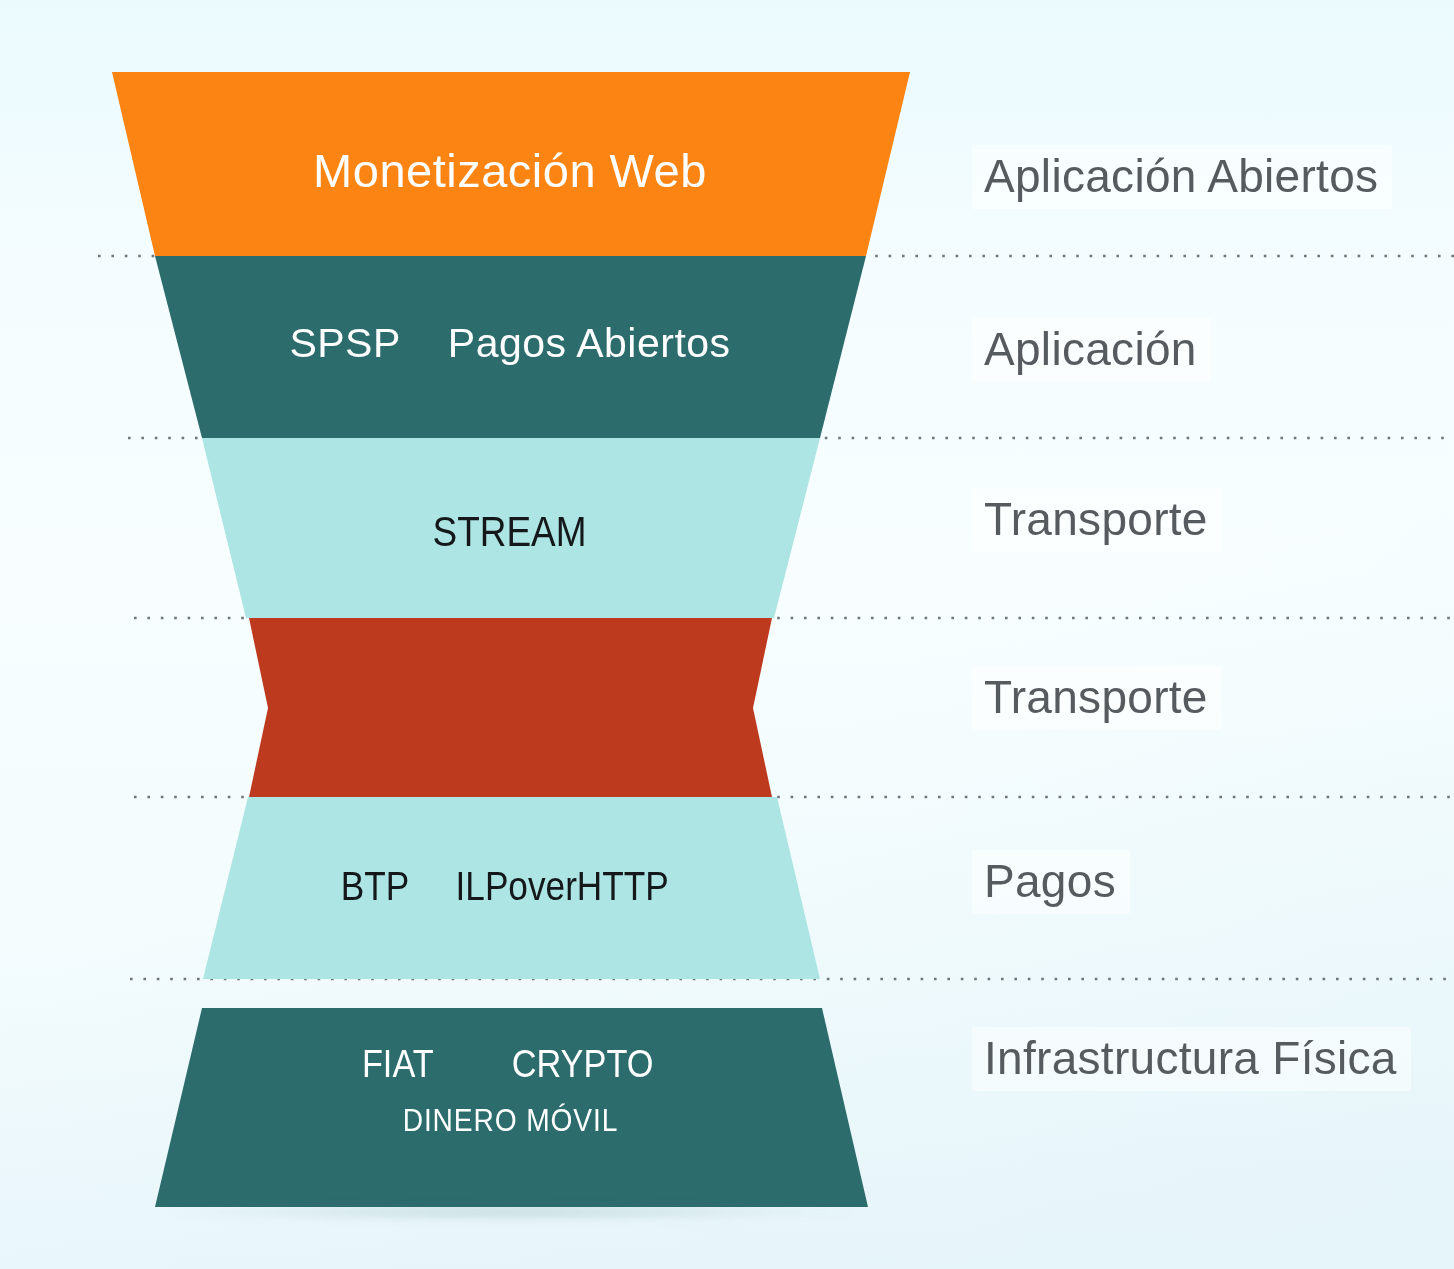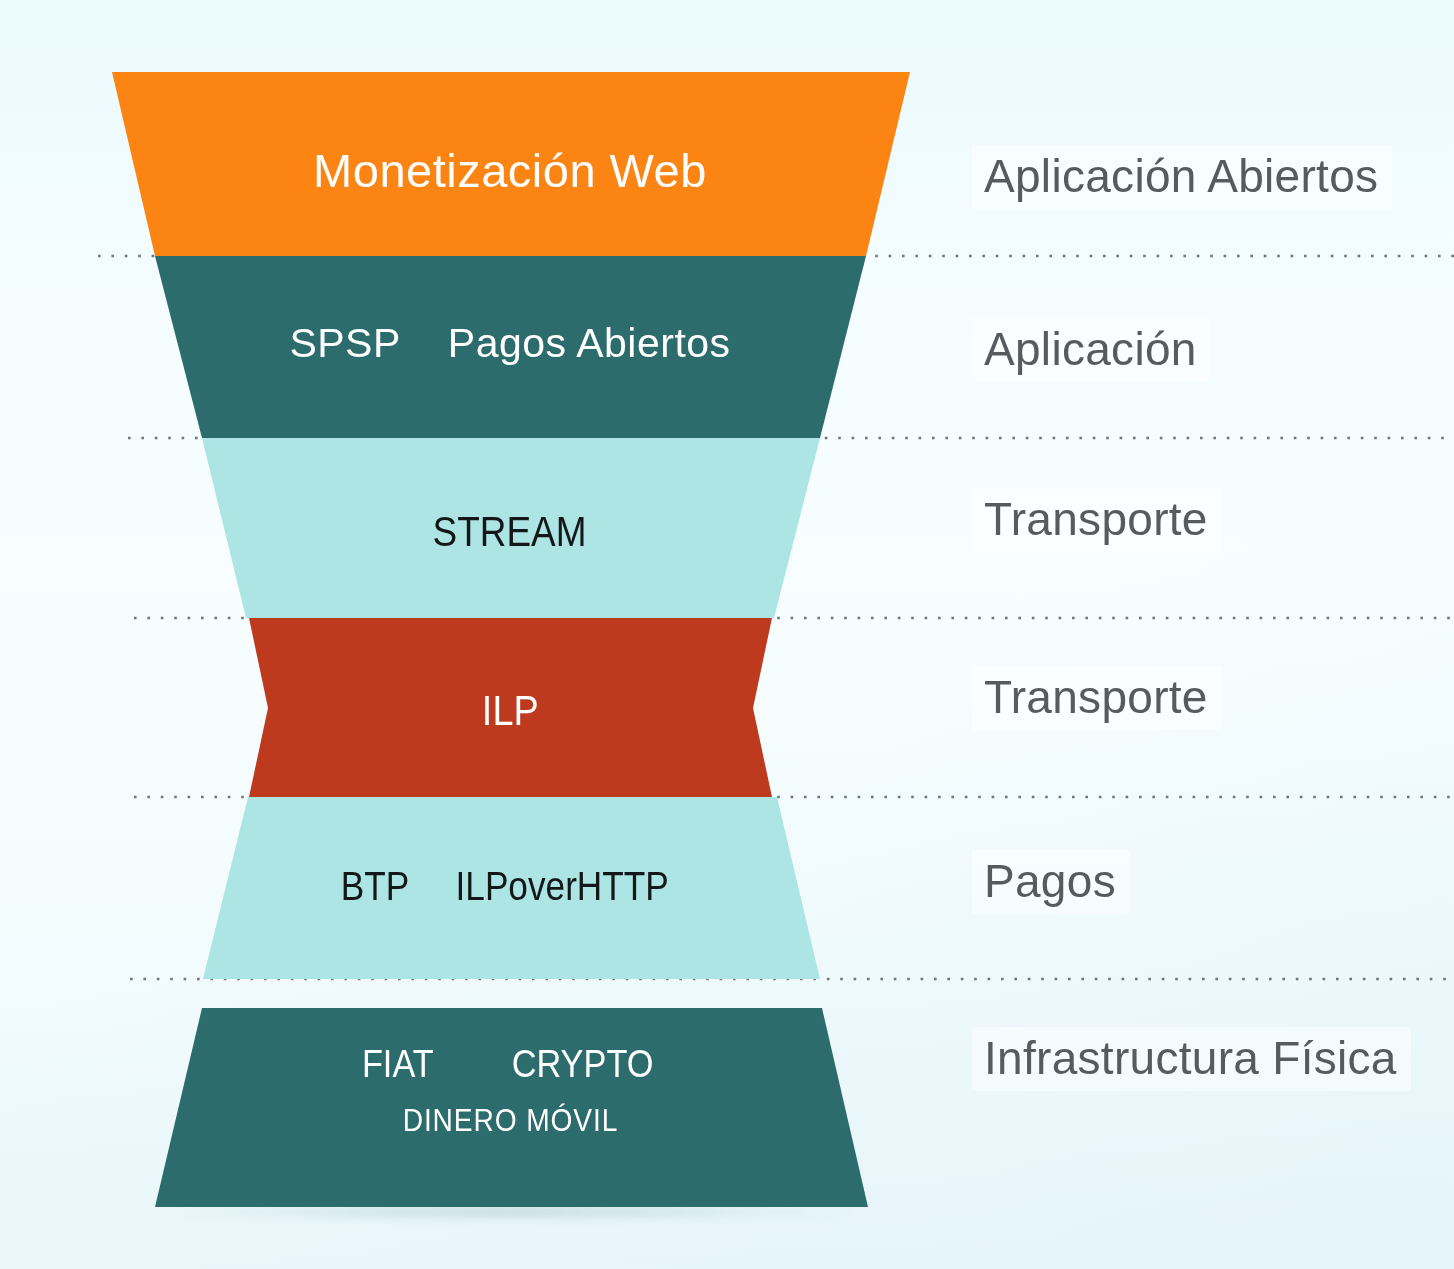--- a/index.html
+++ b/index.html
@@ -85,23 +85,20 @@
 
   <div class="flabel l3 t-dark">
     <span class="txt cond">STREAM</span>
   </div>
 
   <div class="flabel l2 t-white rounded">
     <span class="txt">SPSP</span>
     <span class="txt">Pagos Abiertos</span>
   </div>
 
-  <div class="flabel l4 t-white">
-    <span class="txt cond">ILP</span>
-  </div>
 
   <div class="flabel l5 t-dark">
     <span class="txt cond">BTP</span>
     <span class="txt cond">ILPoverHTTP</span>
   </div>
 
   <div class="flabel l6a t-white">
     <span class="txt cond">FIAT</span>
     <span class="txt cond">CRYPTO</span>
   </div>

